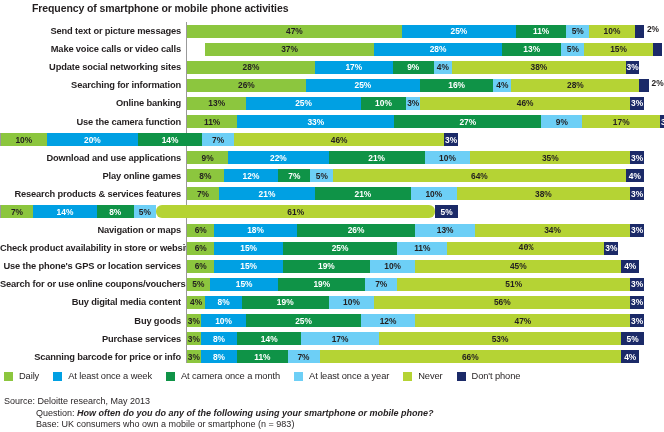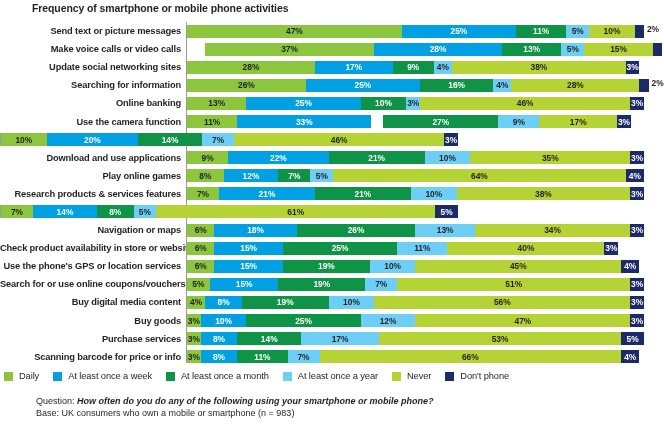--- a/index.html
+++ b/index.html
@@ -256,24 +256,24 @@
               <span class="lab">3%</span>
             </div>
           </div>
         </div>
         <div class="row">
           <div class="cat-label">Use the camera function</div>
           <div class="bar-track">
             <div class="seg daily" title="Daily: 11%" style="width: 50.27px;">
               <span class="lab">11%</span>
             </div>
-            <div class="seg week" title="At least once a week: 33%" style="width: 134px;">
+            <div class="seg week" title="At least once a week: 33%" style="width: 157px;">
               <span class="lab">33%</span>
             </div>
-            <div class="seg month" title="At least once a month: 27%" style="width: 115px; margin-left: 12px;">
+            <div class="seg month" title="At least once a month: 27%" style="width: 147px;">
               <span class="lab">27%</span>
             </div>
             <div class="seg year" title="At least once a year: 9%" style="width: 41.13px;">
               <span class="lab">9%</span>
             </div>
             <div class="seg never" title="Never: 17%" style="width: 77.69px;">
               <span class="lab">17%</span>
             </div>
             <div class="seg dontknow" title="Don't know: 3%" style="width: 13.71px;">
               <span class="lab">3%</span>
@@ -378,21 +378,21 @@
             </div>
             <div class="seg week" title="At least once a week: 14%" style="width: 63.98px;">
               <span class="lab">14%</span>
             </div>
             <div class="seg month" title="At least once a month: 8%" style="width: 36.56px;">
               <span class="lab">8%</span>
             </div>
             <div class="seg year" title="At least once a year: 5%" style="width: 22.85px;">
               <span class="lab">5%</span>
             </div>
-            <div class="seg never" title="Never: 61%" style="width: 278.77px;">
+            <div class="seg never" title="Never: 61%" style="width: 278.77px; border-radius: 6px;">
               <span class="lab">61%</span>
             </div>
             <div class="seg dontknow" title="Don't know: 5%" style="width: 22.85px;">
               <span class="lab">5%</span>
             </div>
           </div>
         </div>
         <div class="row">
           <div class="cat-label">Navigation or maps</div>
           <div class="bar-track">
@@ -424,21 +424,21 @@
             </div>
             <div class="seg week" title="At least once a week: 15%" style="width: 68.55px;">
               <span class="lab">15%</span>
             </div>
             <div class="seg month" title="At least once a month: 25%" style="width: 114.25px;">
               <span class="lab">25%</span>
             </div>
             <div class="seg year" title="At least once a year: 11%" style="width: 50.27px;">
               <span class="lab">11%</span>
             </div>
-            <div class="seg never" title="Never: 40%" style="width: 157px;">
+            <div class="seg never" title="Never: 40%" style="width: 157px; font-family: Liberation Mono, monospace;">
               <span class="lab">40%</span>
             </div>
             <div class="seg dontknow" title="Don't know: 3%" style="width: 13.71px;">
               <span class="lab">3%</span>
             </div>
           </div>
         </div>
         <div class="row">
           <div class="cat-label">Use the phone's GPS or location services</div>
           <div class="bar-track">
@@ -584,34 +584,35 @@
       <div class="legend-item">
         <span class="legend-swatch" style="background: rgb(140, 198, 62);"></span>
         <span class="legend-text">Daily</span>
       </div>
       <div class="legend-item">
         <span class="legend-swatch" style="background: rgb(0, 160, 227);"></span>
         <span class="legend-text">At least once a week</span>
       </div>
       <div class="legend-item">
         <span class="legend-swatch" style="background: rgb(15, 147, 71);"></span>
-        <span class="legend-text">At least once a month</span>
+        <span class="legend-text">At camera once a month</span>
       </div>
       <div class="legend-item">
         <span class="legend-swatch" style="background: rgb(109, 207, 246);"></span>
         <span class="legend-text">At least once a year</span>
       </div>
       <div class="legend-item">
         <span class="legend-swatch" style="background: rgb(181, 211, 52);"></span>
         <span class="legend-text">Never</span>
       </div>
       <div class="legend-item">
         <span class="legend-swatch" style="background: rgb(27, 42, 104);"></span>
         <span class="legend-text">Don't phone</span>
       </div>
     </div>
 
   <div id="footer">
+    <div class="src">Source: Deloitte research, May 2013</div>
     <div class="indent"><span class="q-lab">Question: </span><span class="q-em">How often do you do any of the following using your smartphone or mobile phone?</span></div>
     <div class="indent">Base: UK consumers who own a mobile or smartphone (n = 983)</div>
   </div>
 
 </div>
 
 </body></html>

